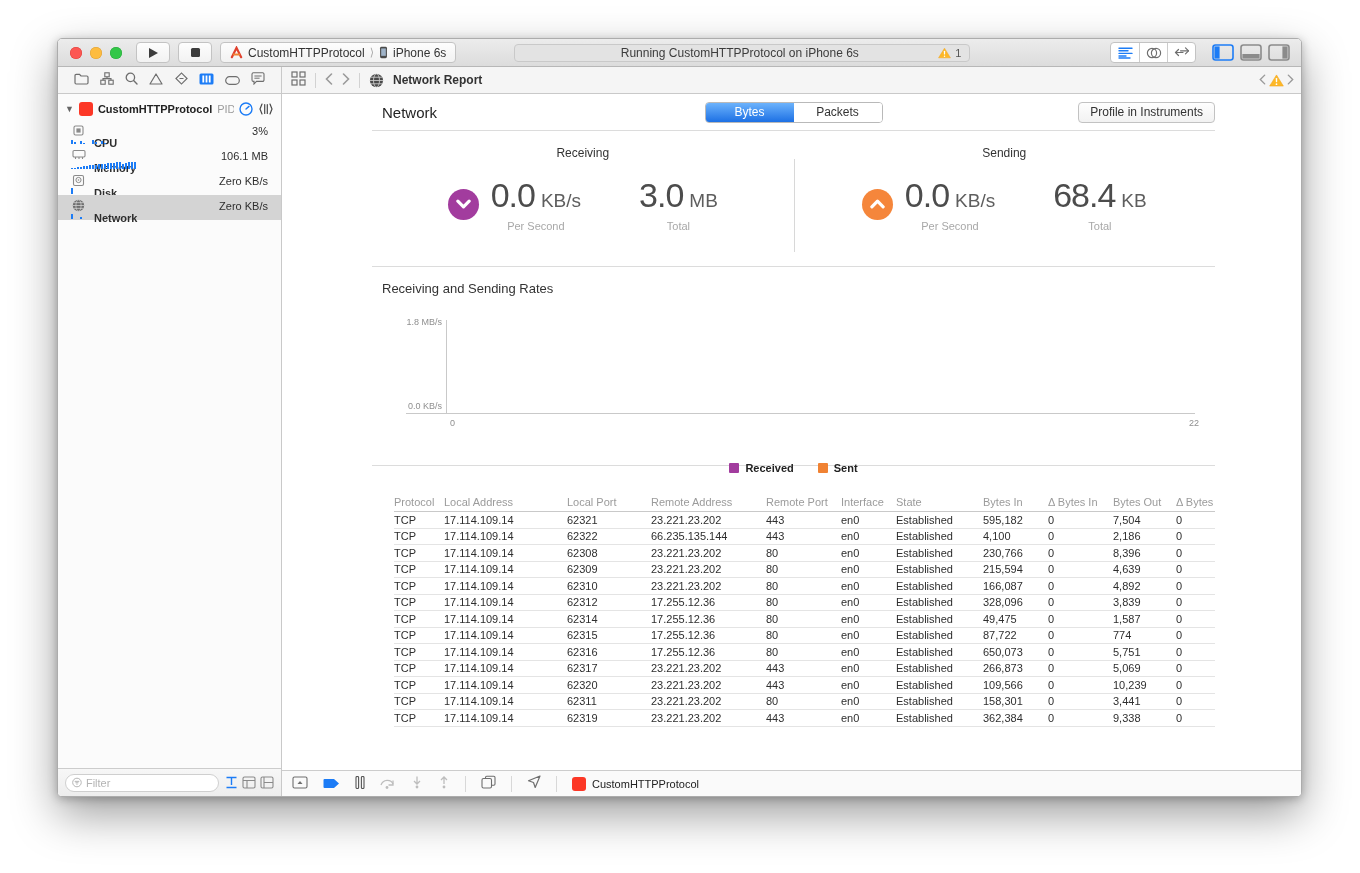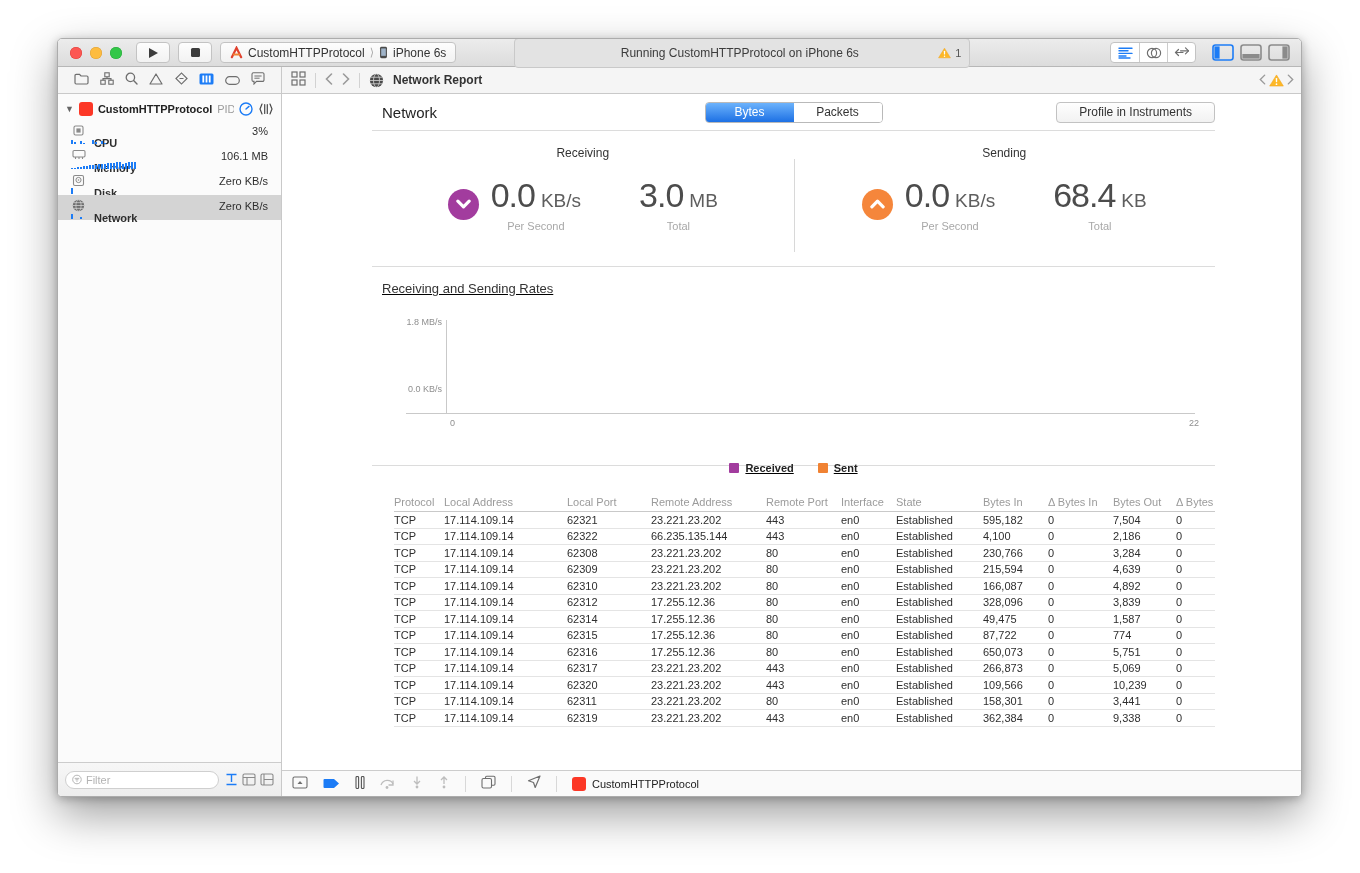--- a/index.html
+++ b/index.html
@@ -15,21 +15,21 @@
   .light { width:12px; height:12px; border-radius:50%; }
   .light.red { background:#fc5753; box-shadow:inset 0 0 0 .5px #df3e37;}
   .light.yellow { background:#fdbc40; box-shadow:inset 0 0 0 .5px #de9f34;}
   .light.green { background:#33c748; box-shadow:inset 0 0 0 .5px #27a83a;}
   .tb-btn { height:21px; min-width:34px; display:flex; align-items:center; justify-content:center;
             background:linear-gradient(#fdfdfd,#f2f2f2); border:1px solid #c3c3c3; border-radius:4px; margin-right:8px; }
   .scheme-pill { height:21px; display:flex; align-items:center; gap:5px; padding:0 9px;
             background:linear-gradient(#fdfdfd,#f2f2f2); border:1px solid #c3c3c3; border-radius:4px;
             font-size:12px; color:#333; white-space:nowrap; }
   .scheme-sep { color:#a9a9a9; font-size:11px; }
-  .status-pill { width:456px; height:30px; margin-left:58px; background:#e3e3e3; border:1px solid #c9c9c9; border-radius:4px;
+  .status-pill { width:456px; height:18px; margin-left:58px; background:#e3e3e3; border:1px solid #c9c9c9; border-radius:4px;
             display:flex; align-items:center; font-size:12px; color:#3c3c3c; position:relative; }
   .status-text { flex:1; text-align:center; padding-left:26px; white-space:nowrap; overflow:hidden;}
   .status-warn { display:flex; align-items:center; gap:4px; margin-right:8px; font-size:11px; color:#555; }
   .right-groups { margin-left:auto; display:flex; align-items:center; gap:14px; }
   .seg-icons { display:flex; border:1px solid #c3c3c3; border-radius:4px; overflow:hidden; background:#fff; height:21px;}
   .seg-icons > span { width:28px; display:flex; align-items:center; justify-content:center; }
   .seg-icons > span + span { border-left:1px solid #cccccc; }
   .panel-group { display:flex; gap:3px; }
   .panel-btn { width:25px; height:19px; display:flex; align-items:center; justify-content:center; }
 
@@ -50,21 +50,21 @@
   .proc-name { font-size:11px; font-weight:bold; color:#222; }
   .proc-pid { font-size:11px; color:#9c9c9c; flex:1; white-space:nowrap; overflow:hidden;}
   .proc-icons { display:flex; gap:6px; align-items:center;}
   .gauge-row { height:25px; position:relative; padding:3px 13px 0 13px; display:flex; align-items:flex-start; gap:8px; }
   .gauge-row.selected { background:#d4d4d4; }
   .gauge-icon { width:15px; display:flex; justify-content:center; margin-top:1px;}
   .gauge-label { font-size:11px; font-weight:bold; color:#2e2e2e; flex:1; margin-top:14px;}
   .gauge-value { font-size:11px; color:#2e2e2e; margin-top:2px;}
   .sparkline { position:absolute; left:13px; bottom:1px; display:flex; align-items:flex-end; gap:1px; height:8px; }
   .spark-bar { width:2px; background:#1c7cf6; }
-  .filter-bar { height:34px; border-top:1px solid #cccccc; background:linear-gradient(#f7f7f7,#ededed);
+  .filter-bar { height:28px; border-top:1px solid #cccccc; background:linear-gradient(#f7f7f7,#ededed);
                 display:flex; align-items:center; padding:0 7px; gap:6px; }
   .filter-field { flex:1; height:18px; background:#fff; border:1px solid #cfcfcf; border-radius:9px;
                 display:flex; align-items:center; padding:0 6px; gap:4px; }
   .filter-field input { border:none; outline:none; width:100%; font-size:11px; color:#333; background:transparent; font-family:"Liberation Sans",sans-serif;}
   .filter-field input::placeholder { color:#b3b3b3; }
   .filter-btns { display:flex; gap:4px; align-items:center; }
 
   .editor { flex:1; display:flex; flex-direction:column; background:#fff; }
   .report { flex:1; padding:0 86px 0 90px; overflow:hidden; }
   .debugbar { height:26px; border-top:1px solid #cccccc; background:#fafafa; display:flex; align-items:center; gap:15px; padding-left:10px; }
@@ -73,46 +73,46 @@
 
   
   .report-header { position:relative; height:37px; display:flex; align-items:center; border-bottom:1px solid #dcdcdc; }
   .report-title { font-size:15px; color:#242424; margin-left:10px; }
   .seg-ctl { position:absolute; left:50%; transform:translateX(-50%); display:flex; height:21px;
              border:1px solid #b9b9b9; border-radius:4px; overflow:hidden; background:#fff; }
   .seg-btn { width:88px; font-size:12px; color:#333; display:flex; align-items:center; justify-content:center; background:#fff;}
   .seg-btn.active { background:linear-gradient(#6cb3fc,#1d70e4); color:#fff; }
   .seg-btn + .seg-btn { border-left:1px solid #c6c6c6; }
   .seg-btn.active + .seg-btn { border-left:none; }
-  .profile-btn { margin-left:auto; height:21px; padding:0 22px; font-size:12px; color:#333;
+  .profile-btn { margin-left:auto; height:21px; padding:0 11px; font-size:12px; color:#333;
              background:linear-gradient(#fefefe,#f2f2f2); border:1px solid #c2c2c2; border-radius:4px;
              display:flex; align-items:center; }
 
   
   .stats { position:relative; height:136px; display:flex; border-bottom:1px solid #dcdcdc; }
   .stats-divider { position:absolute; left:50%; top:28px; bottom:14px; width:1px; background:#d8d8d8; }
   .stat-half { flex:1; padding-top:15px; }
   .stat-title { text-align:center; font-size:12px; color:#333; margin-bottom:16px; }
   .stat-row { display:flex; justify-content:center; align-items:center; gap:58px; }
   .stat-group { display:flex; align-items:center; gap:12px; }
   .arrow-circle { width:31px; height:31px; border-radius:50%; display:flex; align-items:center; justify-content:center; }
   .num-stack { display:flex; flex-direction:column; align-items:center; }
   .num-line { display:flex; align-items:baseline; gap:6px; }
   .big-num { font-size:34px; font-weight:300; color:#4c4c4c; letter-spacing:-1px; }
   .big-unit { font-size:19px; font-weight:300; color:#5e5e5e; }
   .stat-caption { font-size:11px; color:#a8a8a8; margin-top:5px; }
 
   
-  .chart-section { padding-top:14px; border-bottom:1px solid #dcdcdc; height:199px;text-decoration:underline; }
+  .chart-section { padding-top:14px; border-bottom:1px solid #dcdcdc; height:199px; }
   .section-title { font-size:13px; color:#333; margin-left:10px; }
   .chart { position:relative; height:122px; margin:18px 0 0 34px; }
   .chart-baseline { position:absolute; left:0; right:20px; top:99px; height:1px; background:#c9c9c9; }
   .chart-yaxis { position:absolute; left:40px; top:6px; height:93px; width:1px; background:#c9c9c9; }
   .chart-ylabel { position:absolute; width:36px; text-align:right; font-size:9px; color:#8f8f8f; left:0; }
-  .chart-ylabel.top { top:3px; } .chart-ylabel.bottom { top:70px; }
+  .chart-ylabel.top { top:3px; } .chart-ylabel.bottom { top:87px; }
   .chart-plot { position:absolute; left:41px; right:20px; top:8px; bottom:23px; }
   .bar { position:absolute; bottom:0; width:9px; display:flex; flex-direction:column; justify-content:flex-end; }
   .bar .sent { width:100%; } .bar .received { width:100%; }
   .chart-xlabel { position:absolute; top:104px; font-size:9px; color:#8f8f8f; }
   .chart-xlabel.x0 { left:44px; } .chart-xlabel.x1 { right:16px;text-align:center; }
   .legend { display:flex; justify-content:center; gap:24px; margin-top:26px; }
   .legend-item { display:flex; align-items:center; gap:6px; font-size:11px; font-weight:bold; color:#222; }
   .legend-swatch { width:10px; height:10px; border-radius:1px; }
 
   
@@ -629,21 +629,21 @@
               <div class="trow">
                 <span>TCP</span>
                 <span>17.114.109.14</span>
                 <span>62308</span>
                 <span>23.221.23.202</span>
                 <span>80</span>
                 <span>en0</span>
                 <span>Established</span>
                 <span>230,766</span>
                 <span>0</span>
-                <span>3,284</span>
+                <span>8,396</span>
                 <span>0</span>
               </div>
               <div class="trow">
                 <span>TCP</span>
                 <span>17.114.109.14</span>
                 <span>62309</span>
                 <span>23.221.23.202</span>
                 <span>80</span>
                 <span>en0</span>
                 <span>Established</span>

